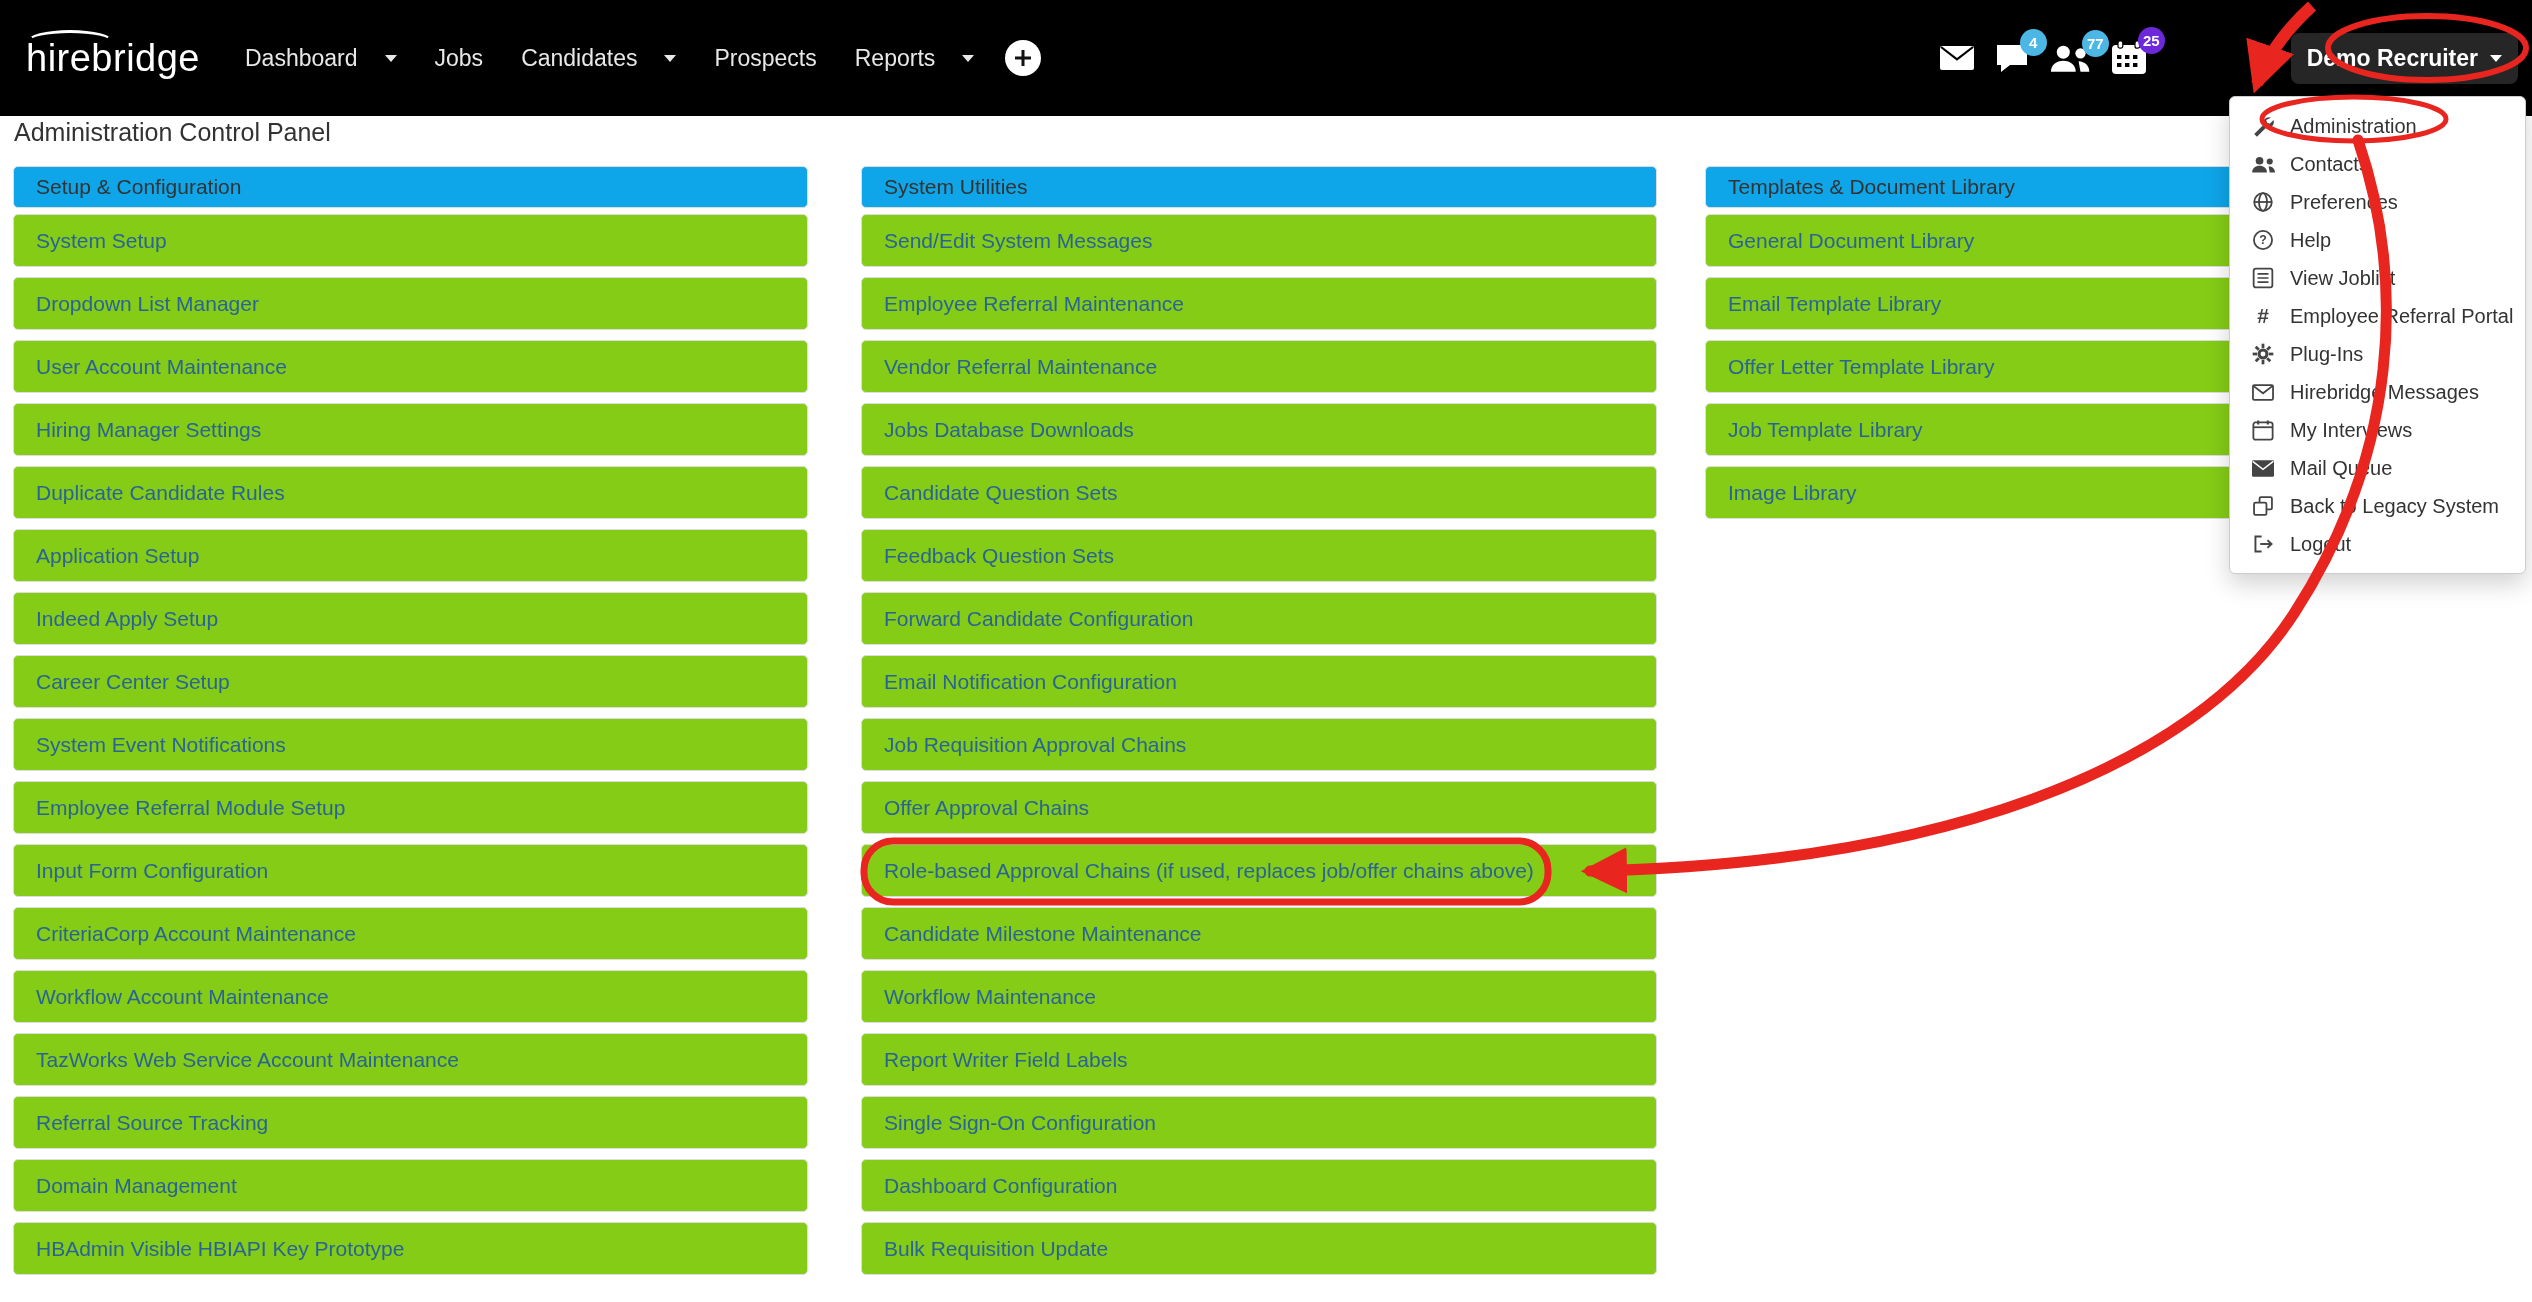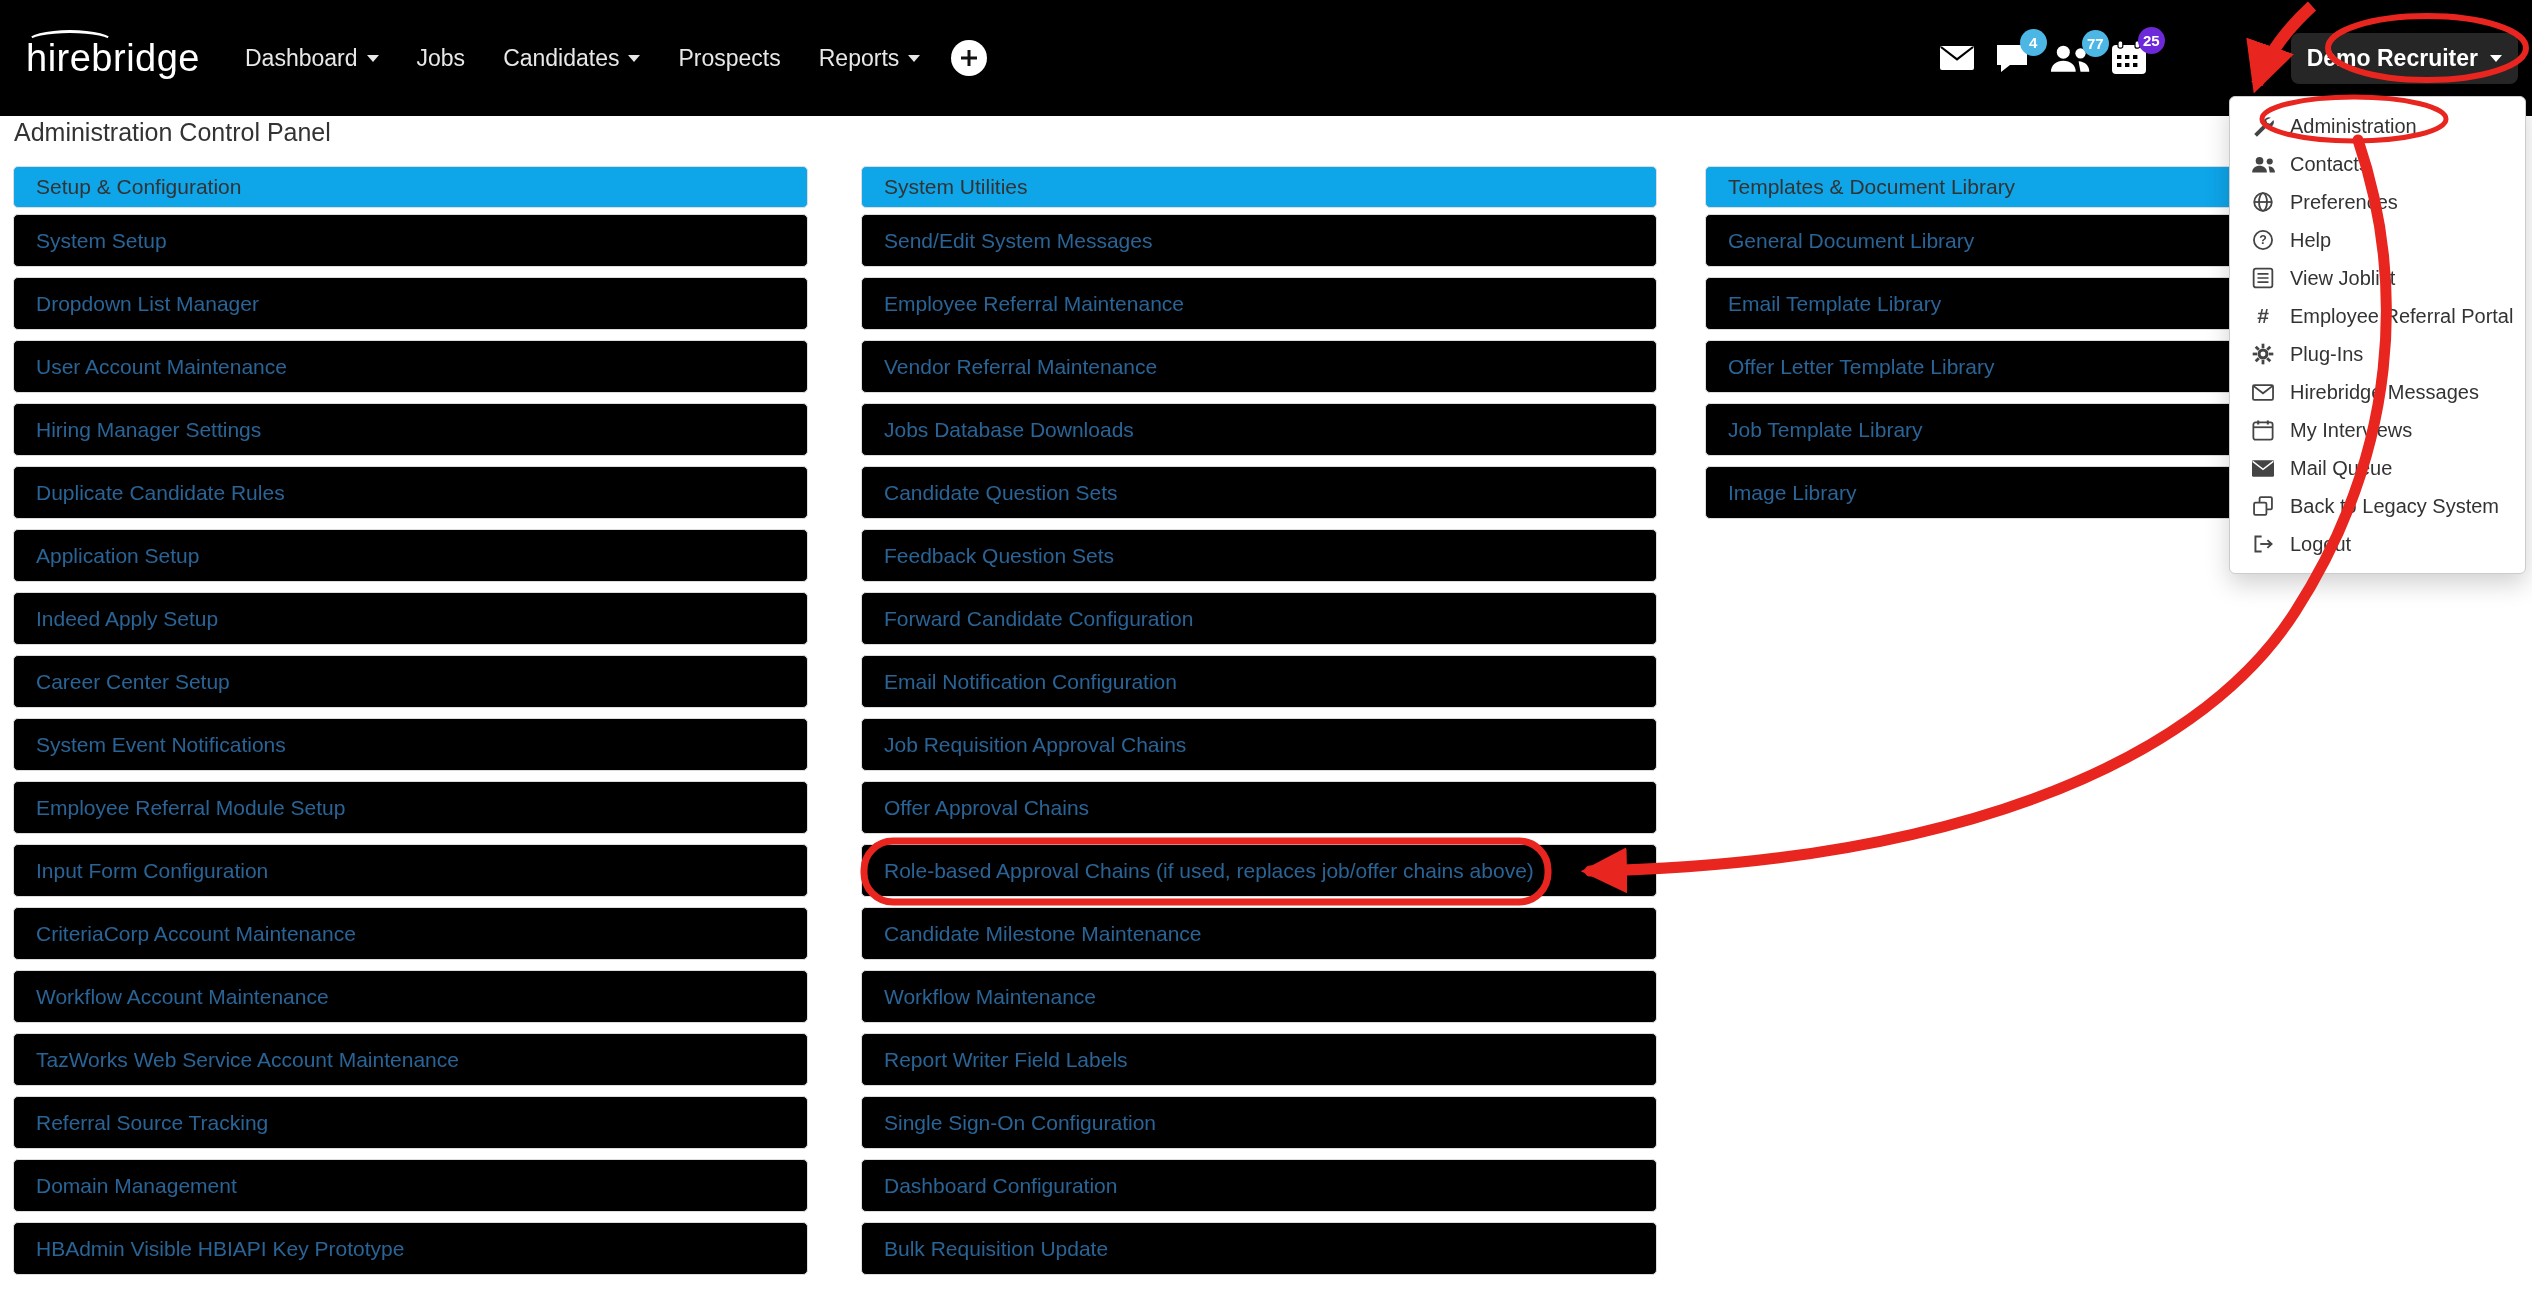--- a/index.html
+++ b/index.html
@@ -18,21 +18,21 @@
     color:#fff; font-size:38px; margin-left:26px; position:relative;
     font-weight:500; letter-spacing:.5px; white-space:nowrap;
   }
   .brand::before {
     content:""; position:absolute; top:-7px; left:1px; width:82px; height:18px;
     border:2px solid transparent; border-top:3px solid #fff; border-radius:50%;
   }
   .nav-links { display:flex; align-items:center; margin-left:26px; }
   .nav-link {
     color:#e8e8e8; font-size:23px; padding:0 19px; display:flex;
-    align-items:center; gap:9px; cursor:pointer; white-space:nowrap;
+    align-items:center; gap:27px; cursor:pointer; white-space:nowrap;
   }
   .caret {
     width:0; height:0; border-left:6px solid transparent;
     border-right:6px solid transparent; border-top:7px solid #e8e8e8;
     display:inline-block;
   }
   .plus-btn {
     width:36px; height:36px; border-radius:50%; background:#fff;
     position:relative; margin-left:12px; cursor:pointer; flex:none;
   }
@@ -68,21 +68,21 @@
   .panel { position:absolute; top:166px; z-index:1; }
   #panel-0 { left:13px;  width:795px; }
   #panel-1 { left:861px; width:796px; }
   #panel-2 { left:1705px; width:797px; }
   .panel-header {
     height:42px; line-height:40px; background:#0ea5e9; border:1px solid #ddd;
     border-radius:5px; padding-left:22px; font-size:21px; color:#333;
     margin-bottom:6px; white-space:nowrap; overflow:hidden;
   }
   .panel-item {
-    height:53px; line-height:51px; background:#000000; border:1px solid #ddd;
+    height:53px; line-height:51px; background:#84cc16; border:1px solid #ddd;
     border-radius:5px; margin-bottom:10px; padding-left:22px; font-size:21px;
     color:#2a6496; cursor:pointer; white-space:nowrap; overflow:hidden;
   }
 
   
   .user-dropdown {
     position:absolute; left:2229px; top:96px; width:297px; background:#fff;
     border:1px solid #ccc; border-radius:6px; padding:10px 0;
     box-shadow:0 10px 24px rgba(0,0,0,.18); z-index:40;
   }

